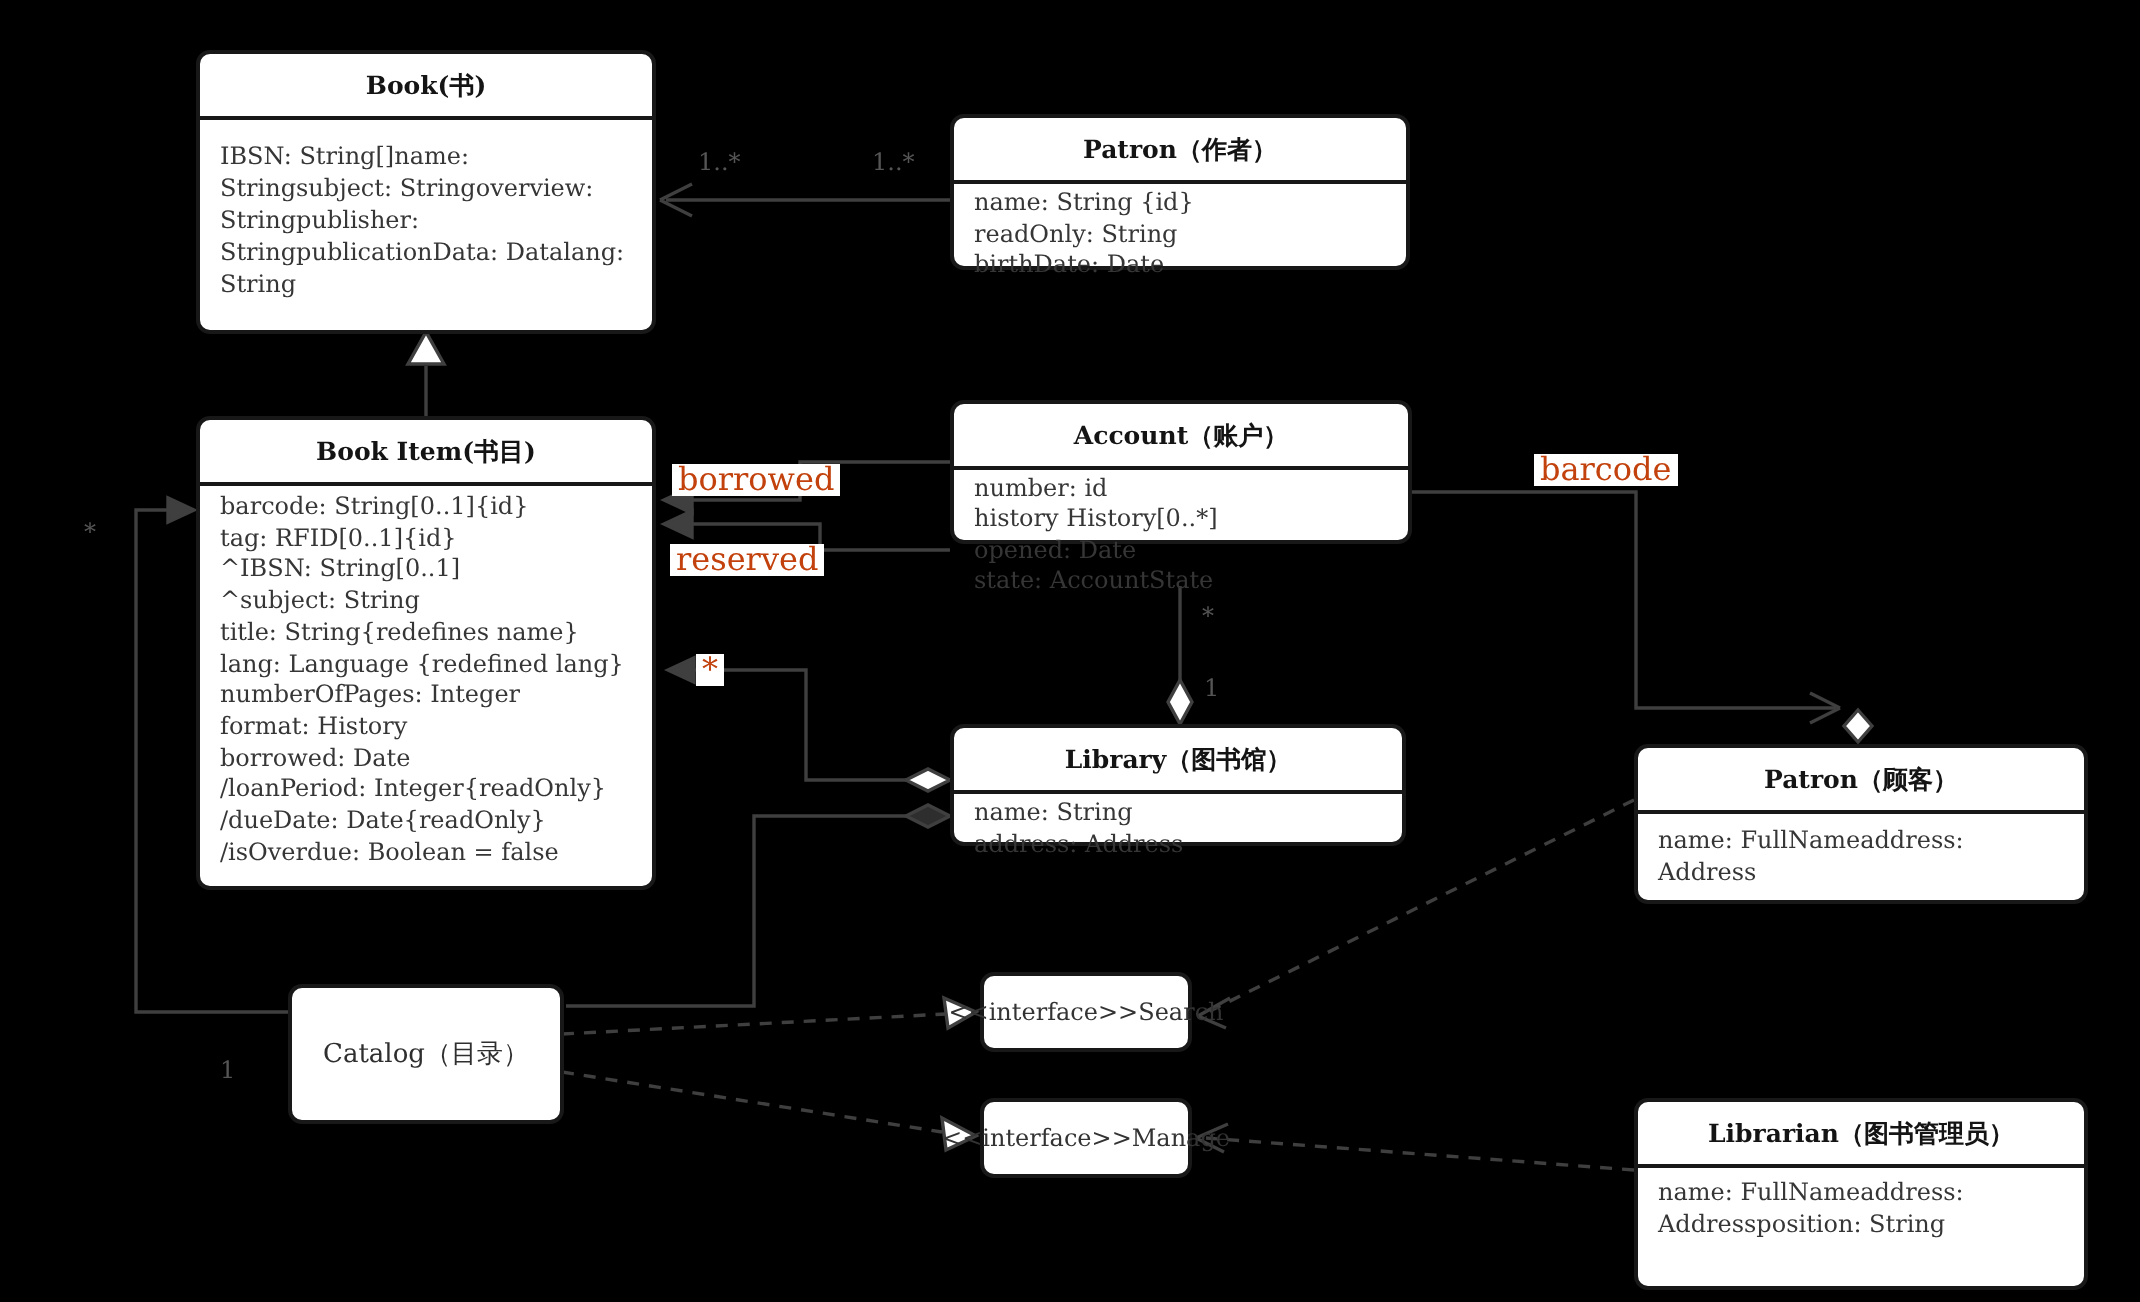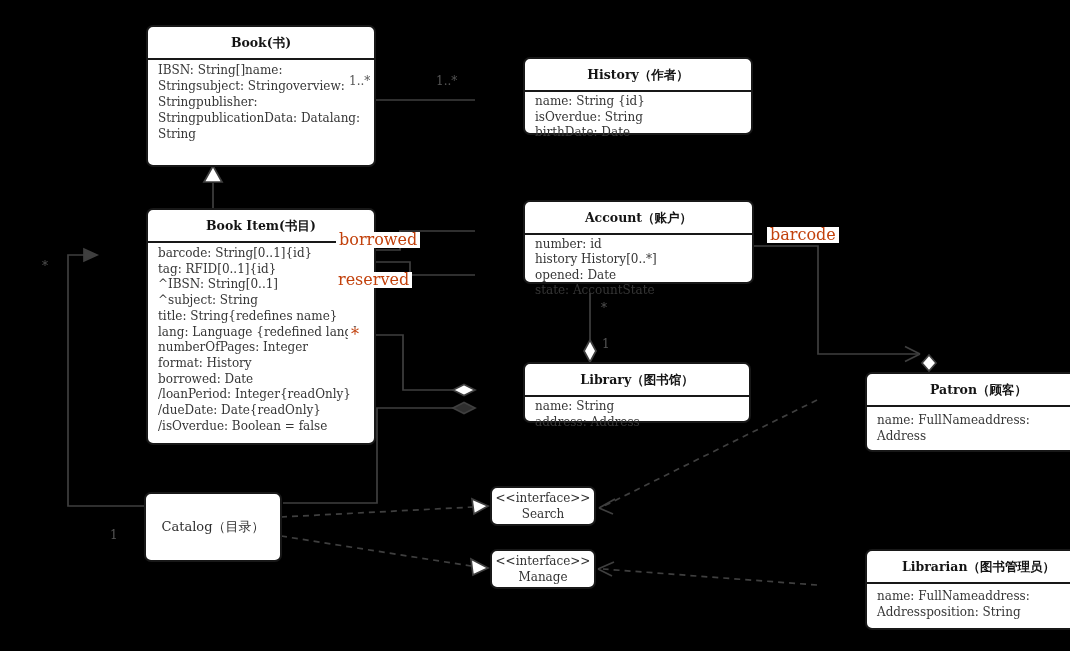--- a/index.html
+++ b/index.html
@@ -3,38 +3,38 @@
 <meta charset="utf-8">
 <style>
   html,body{margin:0;padding:0;background:#000;}
   .stage{
     position:relative;width:1070px;height:651px;background:#000000;
     font-family:"DejaVu Serif","Liberation Serif",serif;overflow:hidden;
   }
   svg.wires{position:absolute;left:0;top:0;}
   .uml-class{
     position:absolute;background:#ffffff;border:2px solid #181818;border-radius:7px;
-    box-sizing:border-box;color:#363636;margin-left:48px;
+    box-sizing:border-box;color:#363636;
   }
   .uml-title{
     font-weight:bold;text-align:center;font-size:12.5px;color:#141414;
     padding:8px 4px 6px;border-bottom:2px solid #181818;white-space:nowrap;overflow:hidden;
   }
   .uml-attrs{padding:4px 12px 2px 10px;font-size:12px;line-height:15.7px;}
   .uml-attrs div{white-space:nowrap;}
-  .uml-bodywrap{display:flex;}
+  .uml-bodywrap{display:flex;align-items:center;}
   .uml-bodytext{padding:2px 10px;font-size:12px;line-height:16px;}
   .plainbox{
     position:absolute;background:#ffffff;border:2px solid #181818;border-radius:7px;
     box-sizing:border-box;color:#2f2f2f;display:flex;align-items:center;justify-content:center;
     font-size:13px;text-align:center;
   }
   .iface{
     position:absolute;background:#ffffff;border:2px solid #181818;border-radius:7px;
-    box-sizing:border-box;color:#333333;display:flex;flex-direction:column;
+    box-sizing:border-box;color:#333333;display:flex;flex-direction:row;
     align-items:center;justify-content:center;font-size:12px;line-height:16px;text-align:center;
   }
   .lbl{position:absolute;font-size:12px;color:#555555;white-space:nowrap;}
   .chip{
     position:absolute;font-size:16px;color:#c2410c;background:#ffffff;
     padding:0 3px;line-height:16px;white-space:nowrap;
   }
 </style>
 </head>
 <body>
@@ -114,24 +114,24 @@
   </svg>
 
   <div class="uml-class" style="left:98px;top:25px;width:230px;height:142px">
     <div class="uml-title">Book(书)</div>
     <div class="uml-bodywrap" style="height:100px">
       <div class="uml-bodytext">IBSN: String[]name: Stringsubject: Stringoverview: Stringpublisher: StringpublicationData: Datalang: String</div>
     </div>
   </div>
 
   <div class="uml-class" style="left:475px;top:57px;width:230px;height:78px">
-    <div class="uml-title">History（作者）</div>
+    <div class="uml-title">Patron（作者）</div>
     <div class="uml-attrs" style="padding-top:2px">
       <div>name: String {id}</div>
-      <div>isOverdue: String</div>
+      <div>readOnly: String</div>
       <div>birthDate: Date</div>
     </div>
   </div>
 
   <div class="uml-class" style="left:98px;top:208px;width:230px;height:237px">
     <div class="uml-title">Book Item(书目)</div>
     <div class="uml-attrs" style="padding-top:3px">
       <div>barcode: String[0..1]{id}</div>
       <div>tag: RFID[0..1]{id}</div>
       <div>^IBSN: String[0..1]</div>
@@ -140,21 +140,21 @@
       <div>lang: Language {redefined lang}</div>
       <div>numberOfPages: Integer</div>
       <div>format: History</div>
       <div>borrowed: Date</div>
       <div>/loanPeriod: Integer{readOnly}</div>
       <div>/dueDate: Date{readOnly}</div>
       <div>/isOverdue: Boolean = false</div>
     </div>
   </div>
 
-  <div class="uml-class" style="left:475px;top:200px;width:231px;height:84px">
+  <div class="uml-class" style="left:475px;top:200px;width:231px;height:72px">
     <div class="uml-title">Account（账户）</div>
     <div class="uml-attrs" style="padding-top:2px;line-height:15.4px">
       <div>number: id</div>
       <div>history History[0..*]</div>
       <div>opened: Date</div>
       <div>state: AccountState</div>
     </div>
   </div>
 
   <div class="uml-class" style="left:475px;top:362px;width:228px;height:61px">
@@ -177,21 +177,21 @@
   <div class="iface" style="left:490px;top:486px;width:106px;height:40px">
     <span>&lt;&lt;interface&gt;&gt;</span>
     <span>Search</span>
   </div>
 
   <div class="iface" style="left:490px;top:549px;width:106px;height:40px">
     <span>&lt;&lt;interface&gt;&gt;</span>
     <span>Manage</span>
   </div>
 
-  <div class="uml-class" style="left:817px;top:549px;width:227px;height:81px">
+  <div class="uml-class" style="left:817px;top:549px;width:227px;height:96px">
     <div class="uml-title">Librarian（图书管理员）</div>
     <div class="uml-bodytext" style="padding-top:4px">name: FullNameaddress: Addressposition: String</div>
   </div>
 
   <span class="lbl" style="left:349px;top:74px">1..*</span>
   <span class="lbl" style="left:436px;top:74px">1..*</span>
 
   <span class="chip" style="left:336px;top:232px">borrowed</span>
   <span class="chip" style="left:335px;top:272px">reserved</span>
   <span class="chip" style="left:348px;top:327px">*</span>

